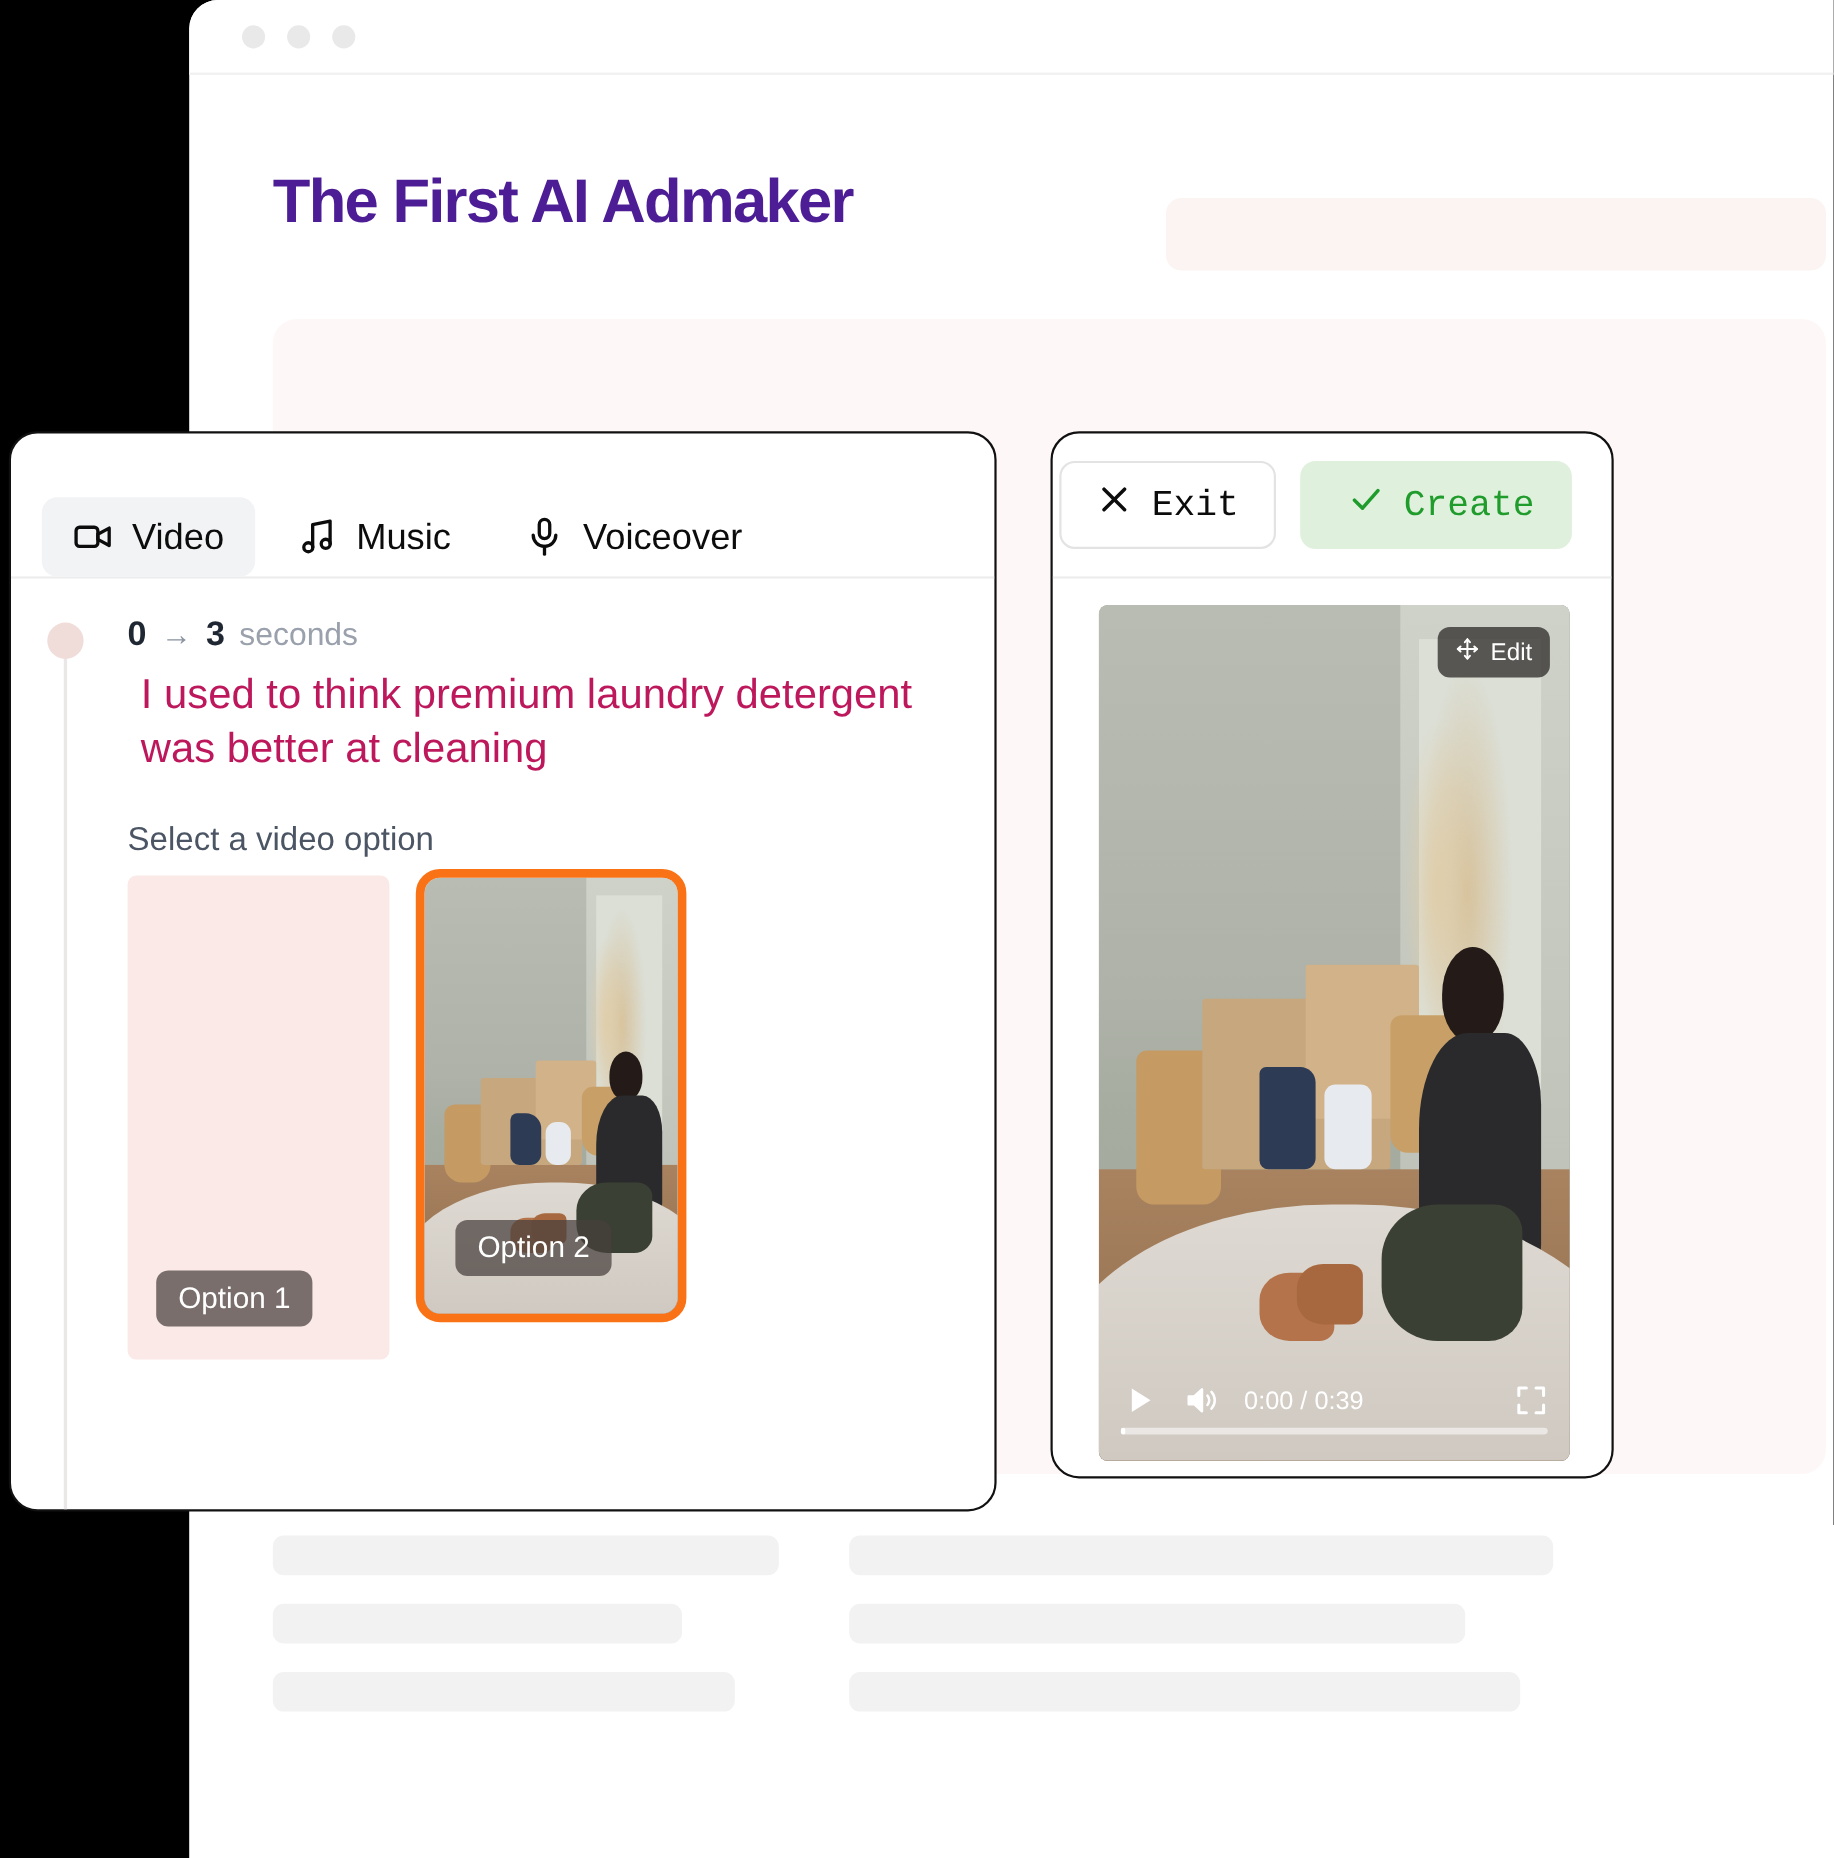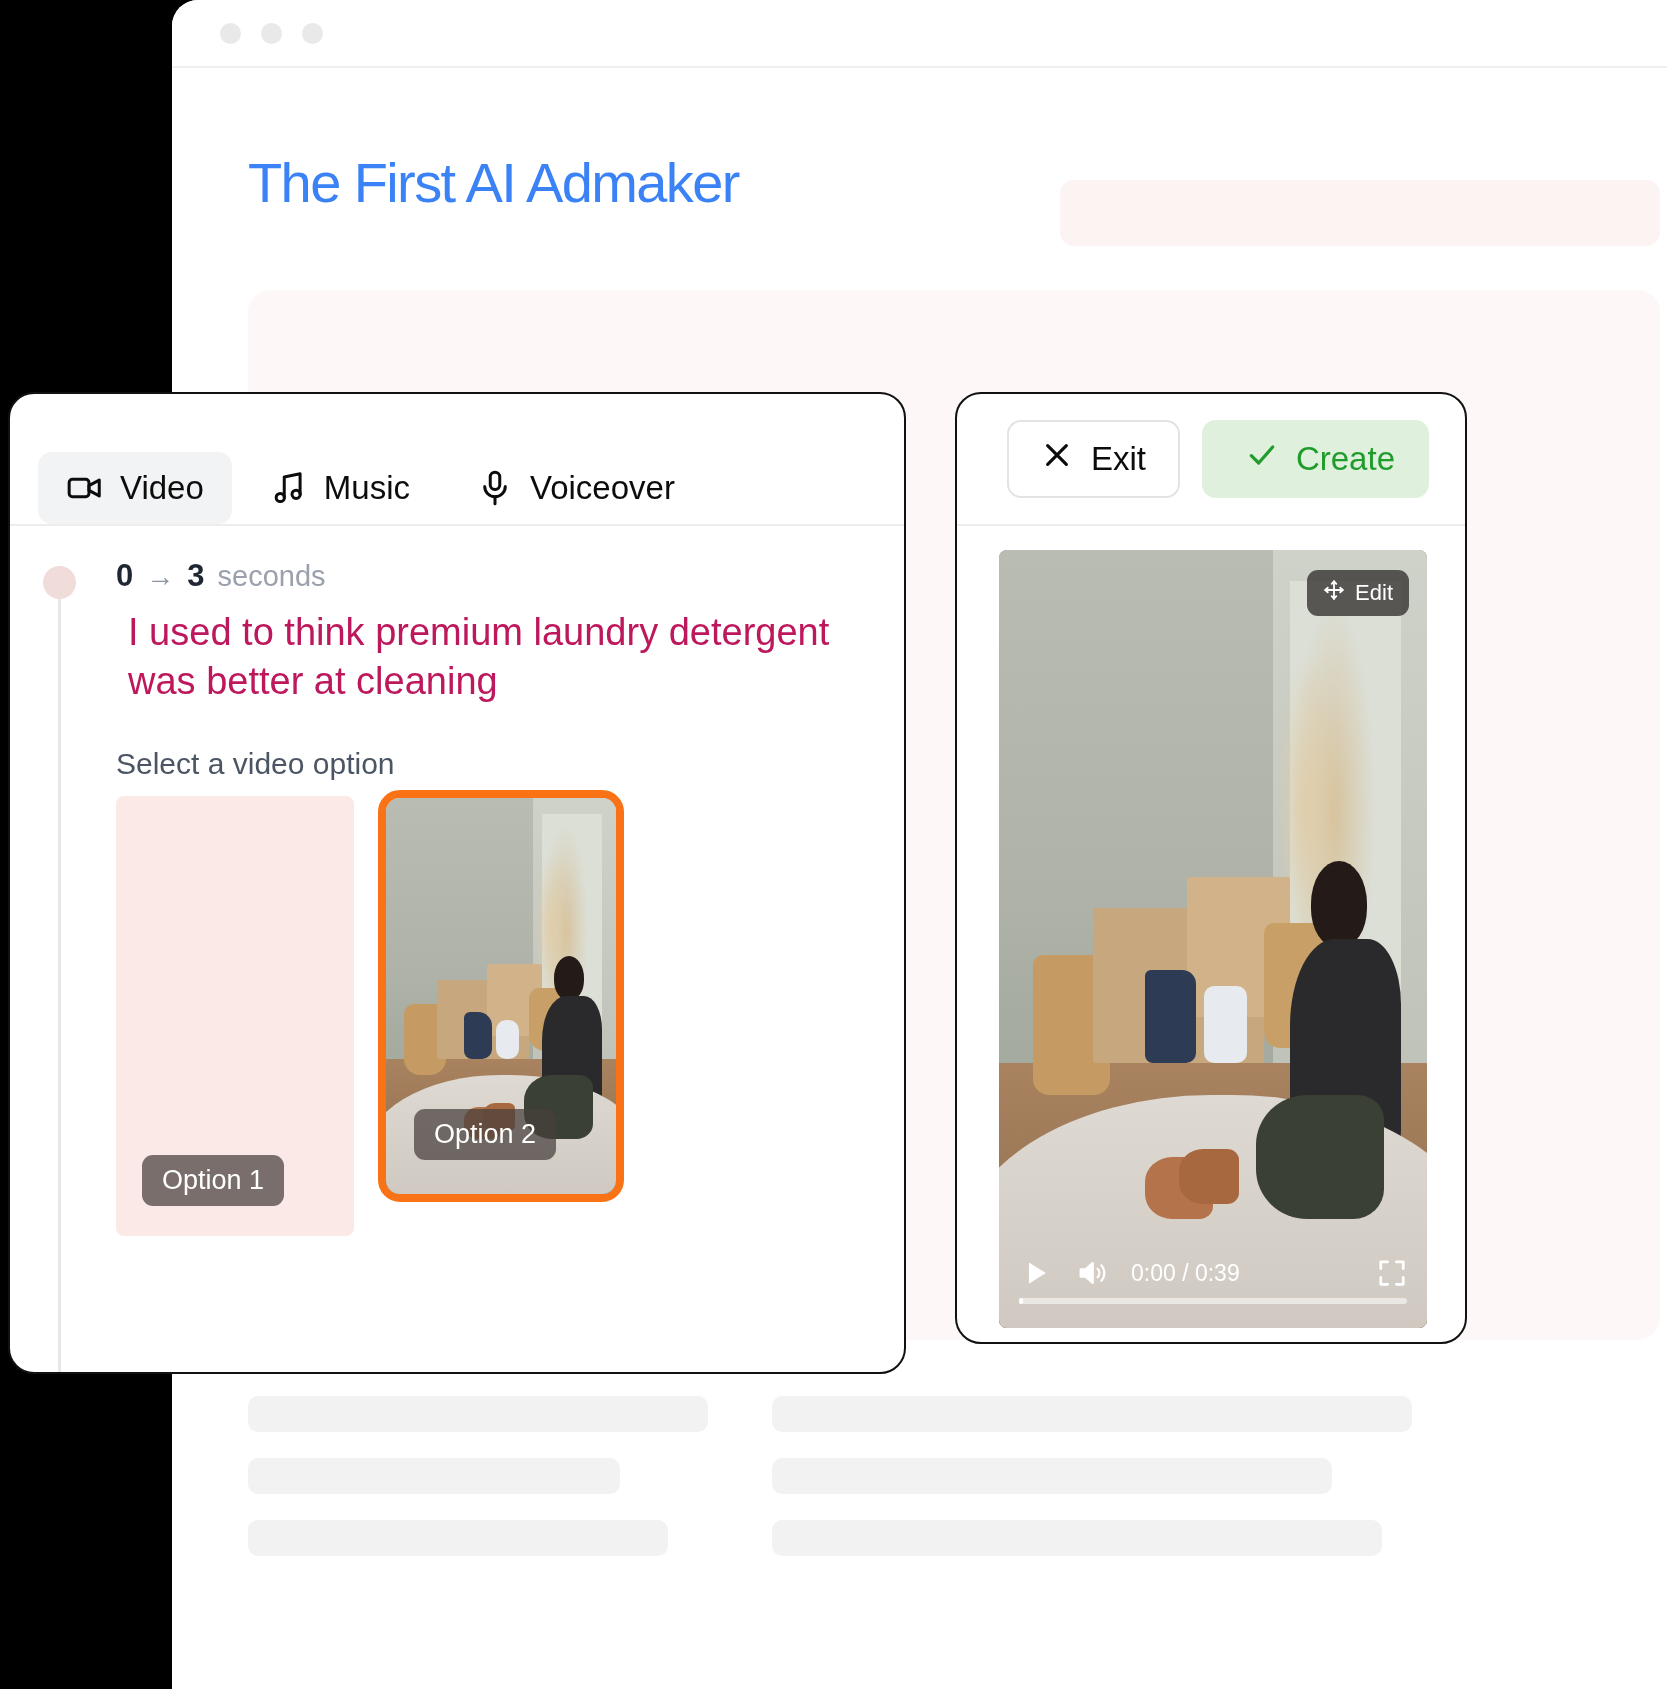--- a/index.html
+++ b/index.html
@@ -49,23 +49,23 @@
     width: 21px; height: 21px;
     border-radius: 50%;
     background: #e9e9e9;
   }
 
   .page-title {
     position: absolute;
     left: 76px;
     top: 150px;
     font-size: 56px;
-    font-weight: 400;
+    font-weight: 700;
     letter-spacing: -1.6px;
-    color: #3b82f6;
+    color: #4c1d95;
     white-space: nowrap;
   }
 
   .skel {
     position: absolute;
     background: #fbf4f2;
     border-radius: 10px;
   }
   .skel-top-right { left: 888px; top: 180px; width: 600px; height: 66px; border-radius: 14px; }
   .skel-big      { left: 76px;  top: 290px; width: 1412px; height: 1050px; border-radius: 22px; background:#fdf8f7; }
@@ -256,21 +256,21 @@
     gap: 22px;
   }
   .btn {
     display: flex;
     align-items: center;
     gap: 18px;
     padding: 17px 32px;
     border-radius: 14px;
     font-size: 33px;
     cursor: pointer;
-    font-family: Liberation Sans, sans-serif;
+    font-family: Liberation Mono, monospace;
     border: 2px solid transparent;
     background: #fff;
     white-space: nowrap;
   }
   .btn-exit { border-color: #e3e3e3; color: #0c0c0c; }
   .btn-create { background: #dff0dd; color: #1f9c2c; border-color: #dff0dd; padding-left: 42px; }
 
   .video-wrap {
     position: absolute;
     left: 42px;

